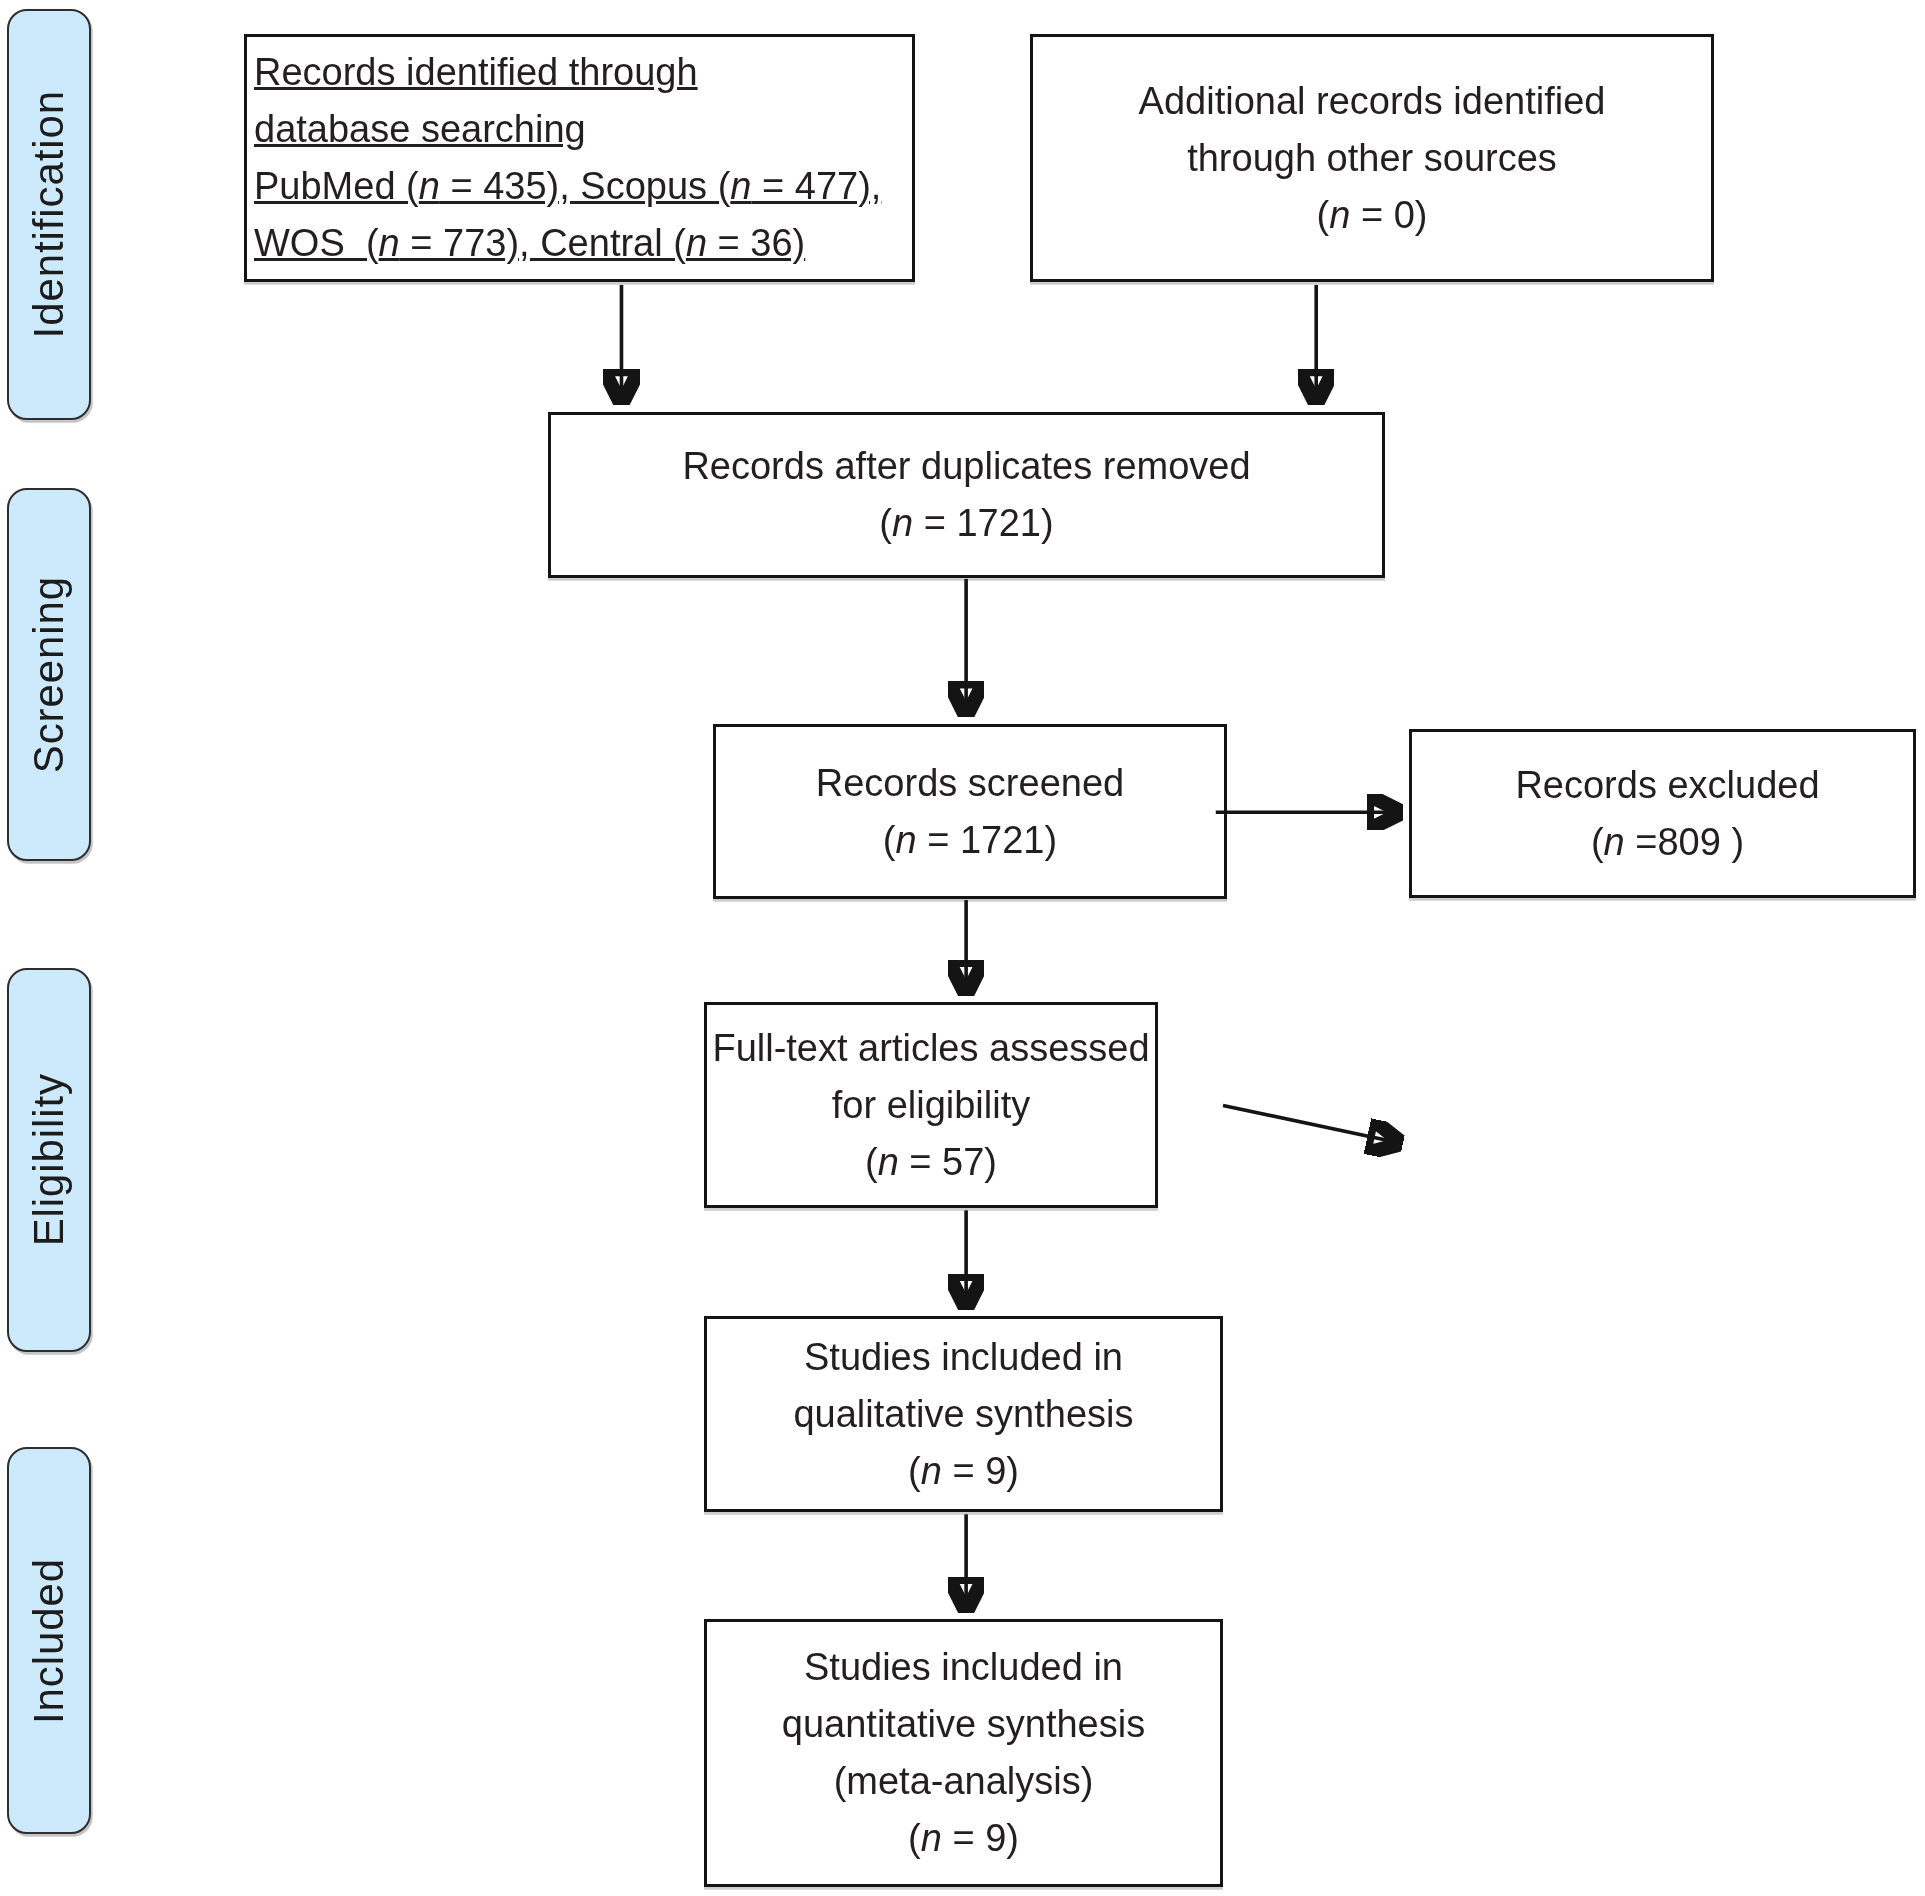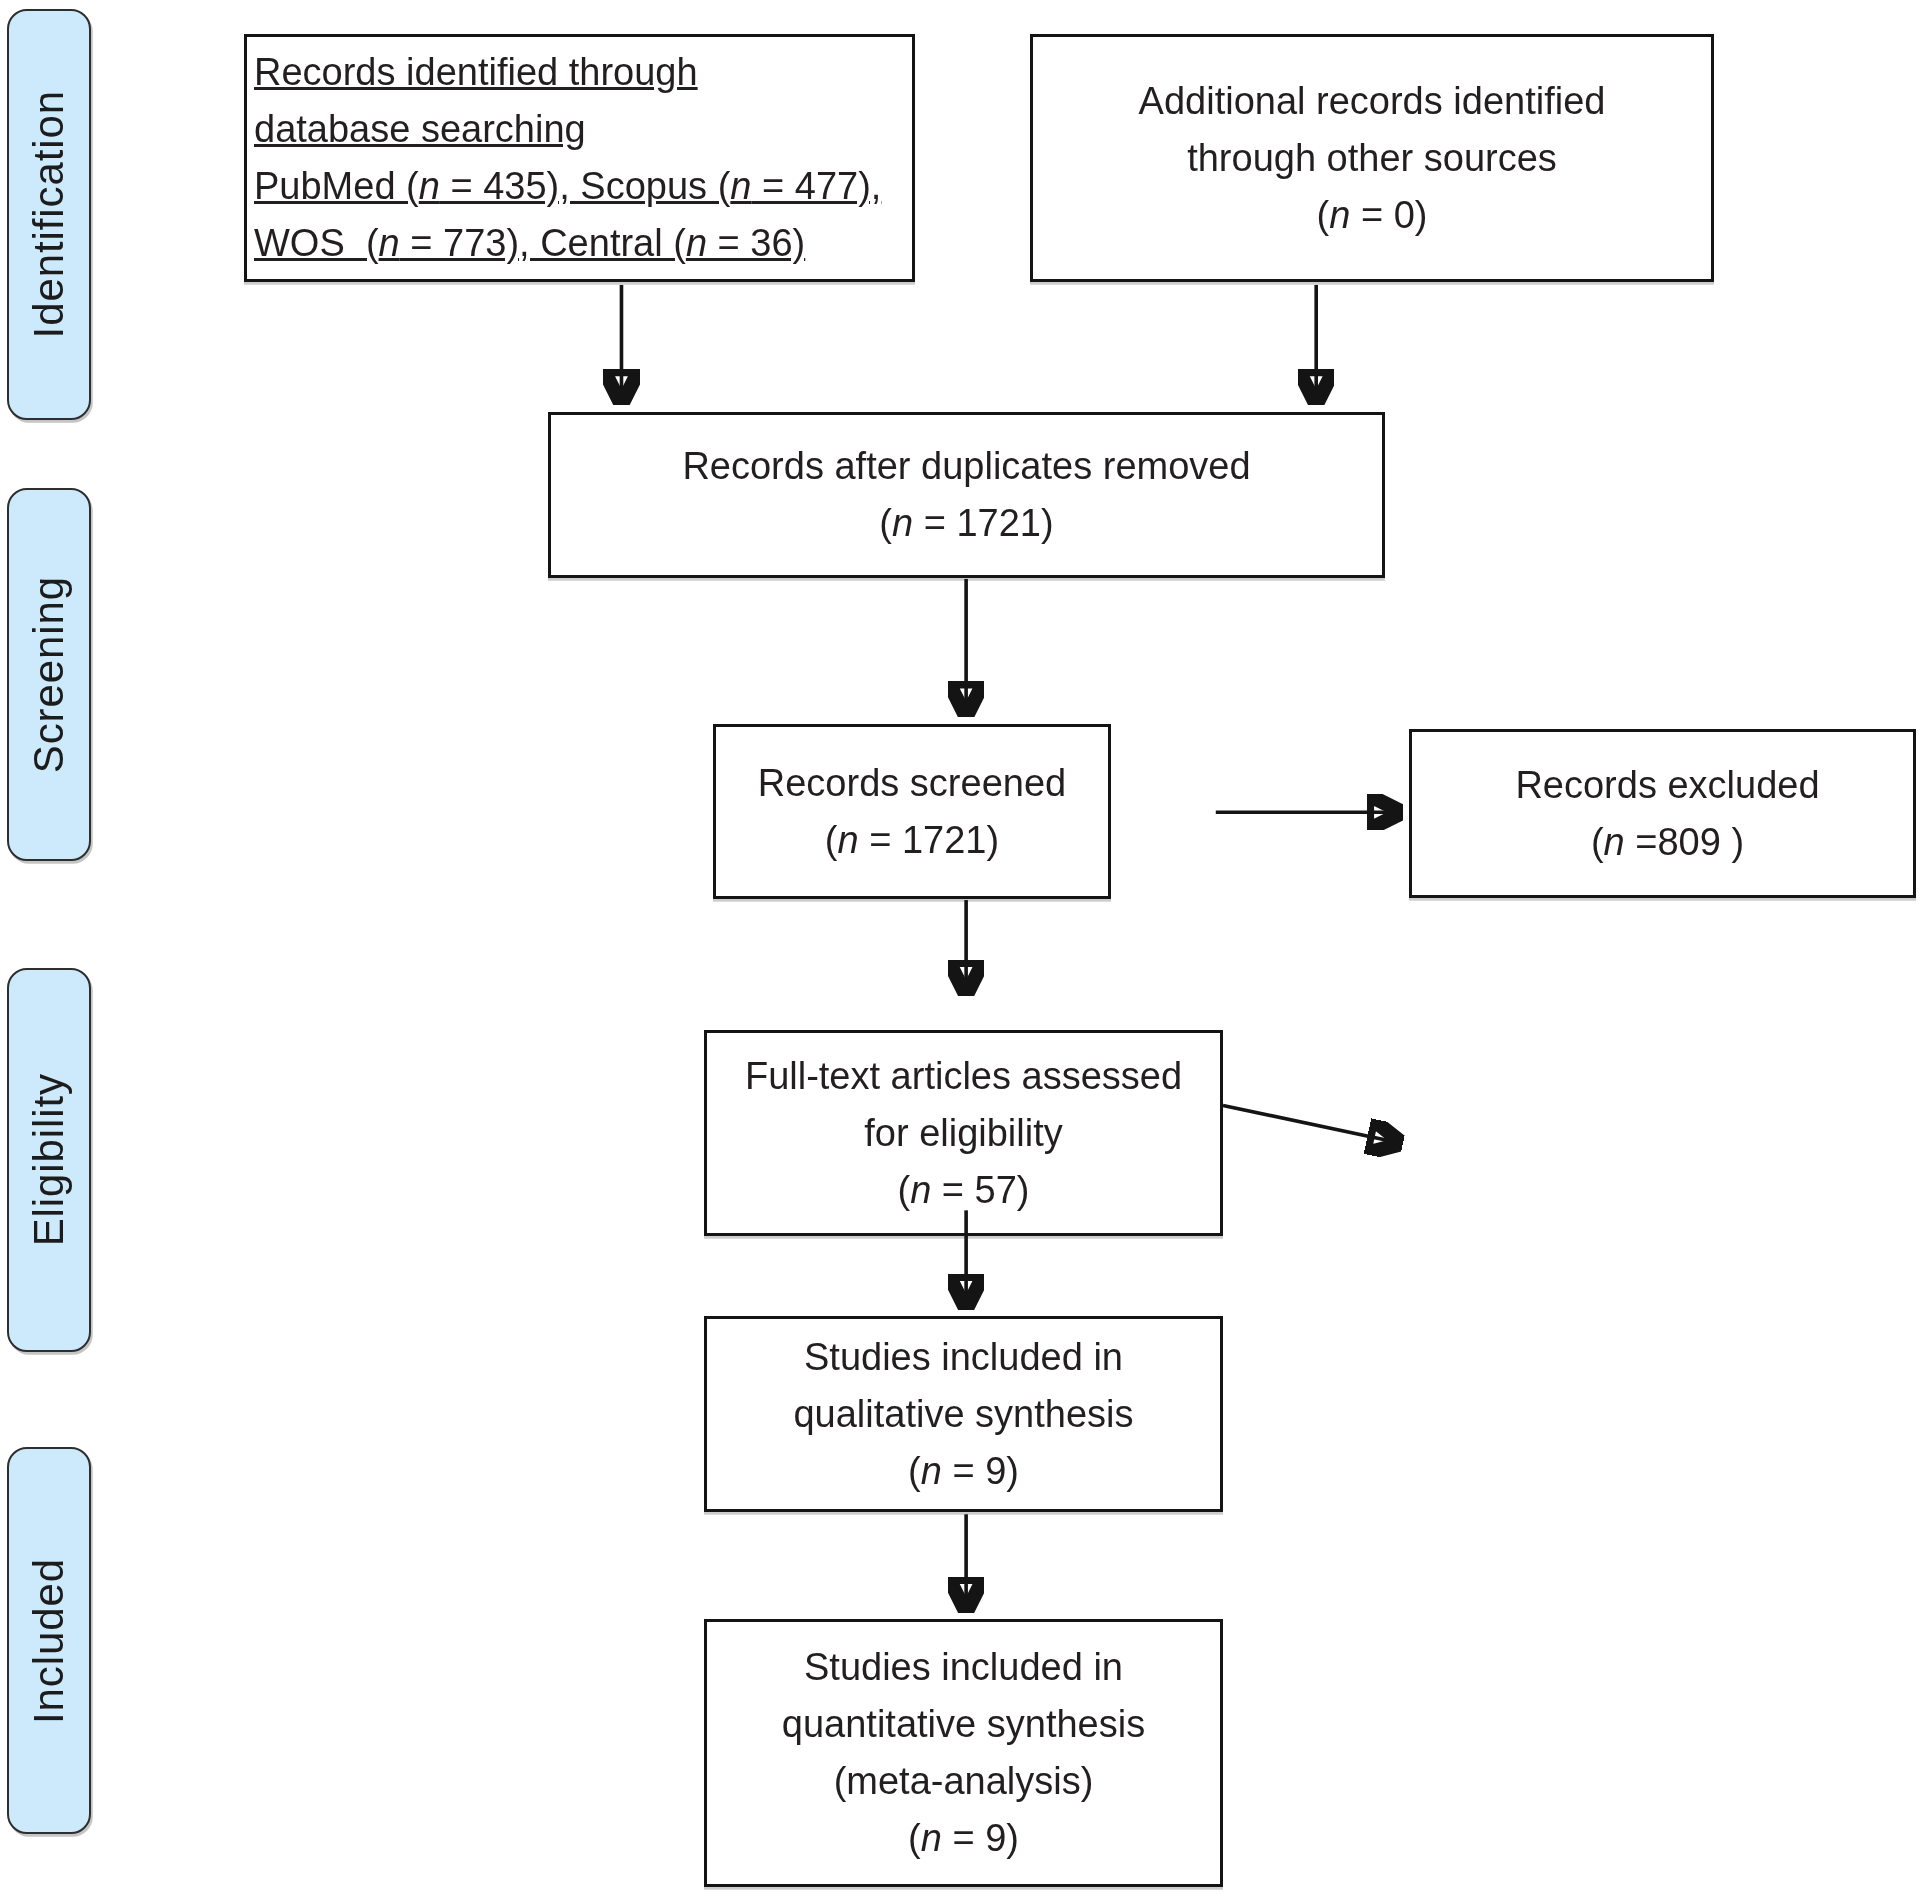--- a/index.html
+++ b/index.html
@@ -55,23 +55,23 @@
     line-height: 1.5;
     color: #231f20;
   }
   .node.align-left { justify-content: flex-start; }
   .node.align-left .node-text { text-align: left; padding-left: 7px; padding-right: 1.8px; text-decoration: underline; }
   .node-text i { font-style: italic; }
   
   #node-records-identified { left: 244px; top: 34px;  width: 671px; height: 248px; }
   #node-additional-records { left: 1014px; top: 34px; width: 684px; height: 248px; margin-left: 16px; }
   #node-after-duplicates   { left: 548px; top: 412px; width: 837px; height: 166px; }
-  #node-records-screened   { left: 713px; top: 724px; width: 398px; height: 175px; }
+  #node-records-screened   { left: 713px; top: 724px; width: 514px; height: 175px; }
   #node-records-excluded   { left: 1409px; top: 729px; width: 507px; height: 169px; padding-left: 10px; }
-  #node-fulltext-assessed  { left: 704px; top: 1030px; width: 519px; height: 206px; }
+  #node-fulltext-assessed  { left: 704px; top: 1002px; width: 454px; height: 206px; }
   #node-fulltext-excluded  { left: 1409px; top: 998px; width: 510px; height: 294px; }
   #node-qualitative        { left: 704px; top: 1316px; width: 519px; height: 196px; }
   #node-quantitative       { left: 704px; top: 1619px; width: 519px; height: 268px; }
   
   #stage-identification { top: 9px;  height: 407px; }
   #stage-screening      { top: 488px; height: 369px; }
   #stage-eligibility    { top: 968px; height: 380px; }
   #stage-included       { top: 1447px; height: 383px; }
   
   .arrows {

